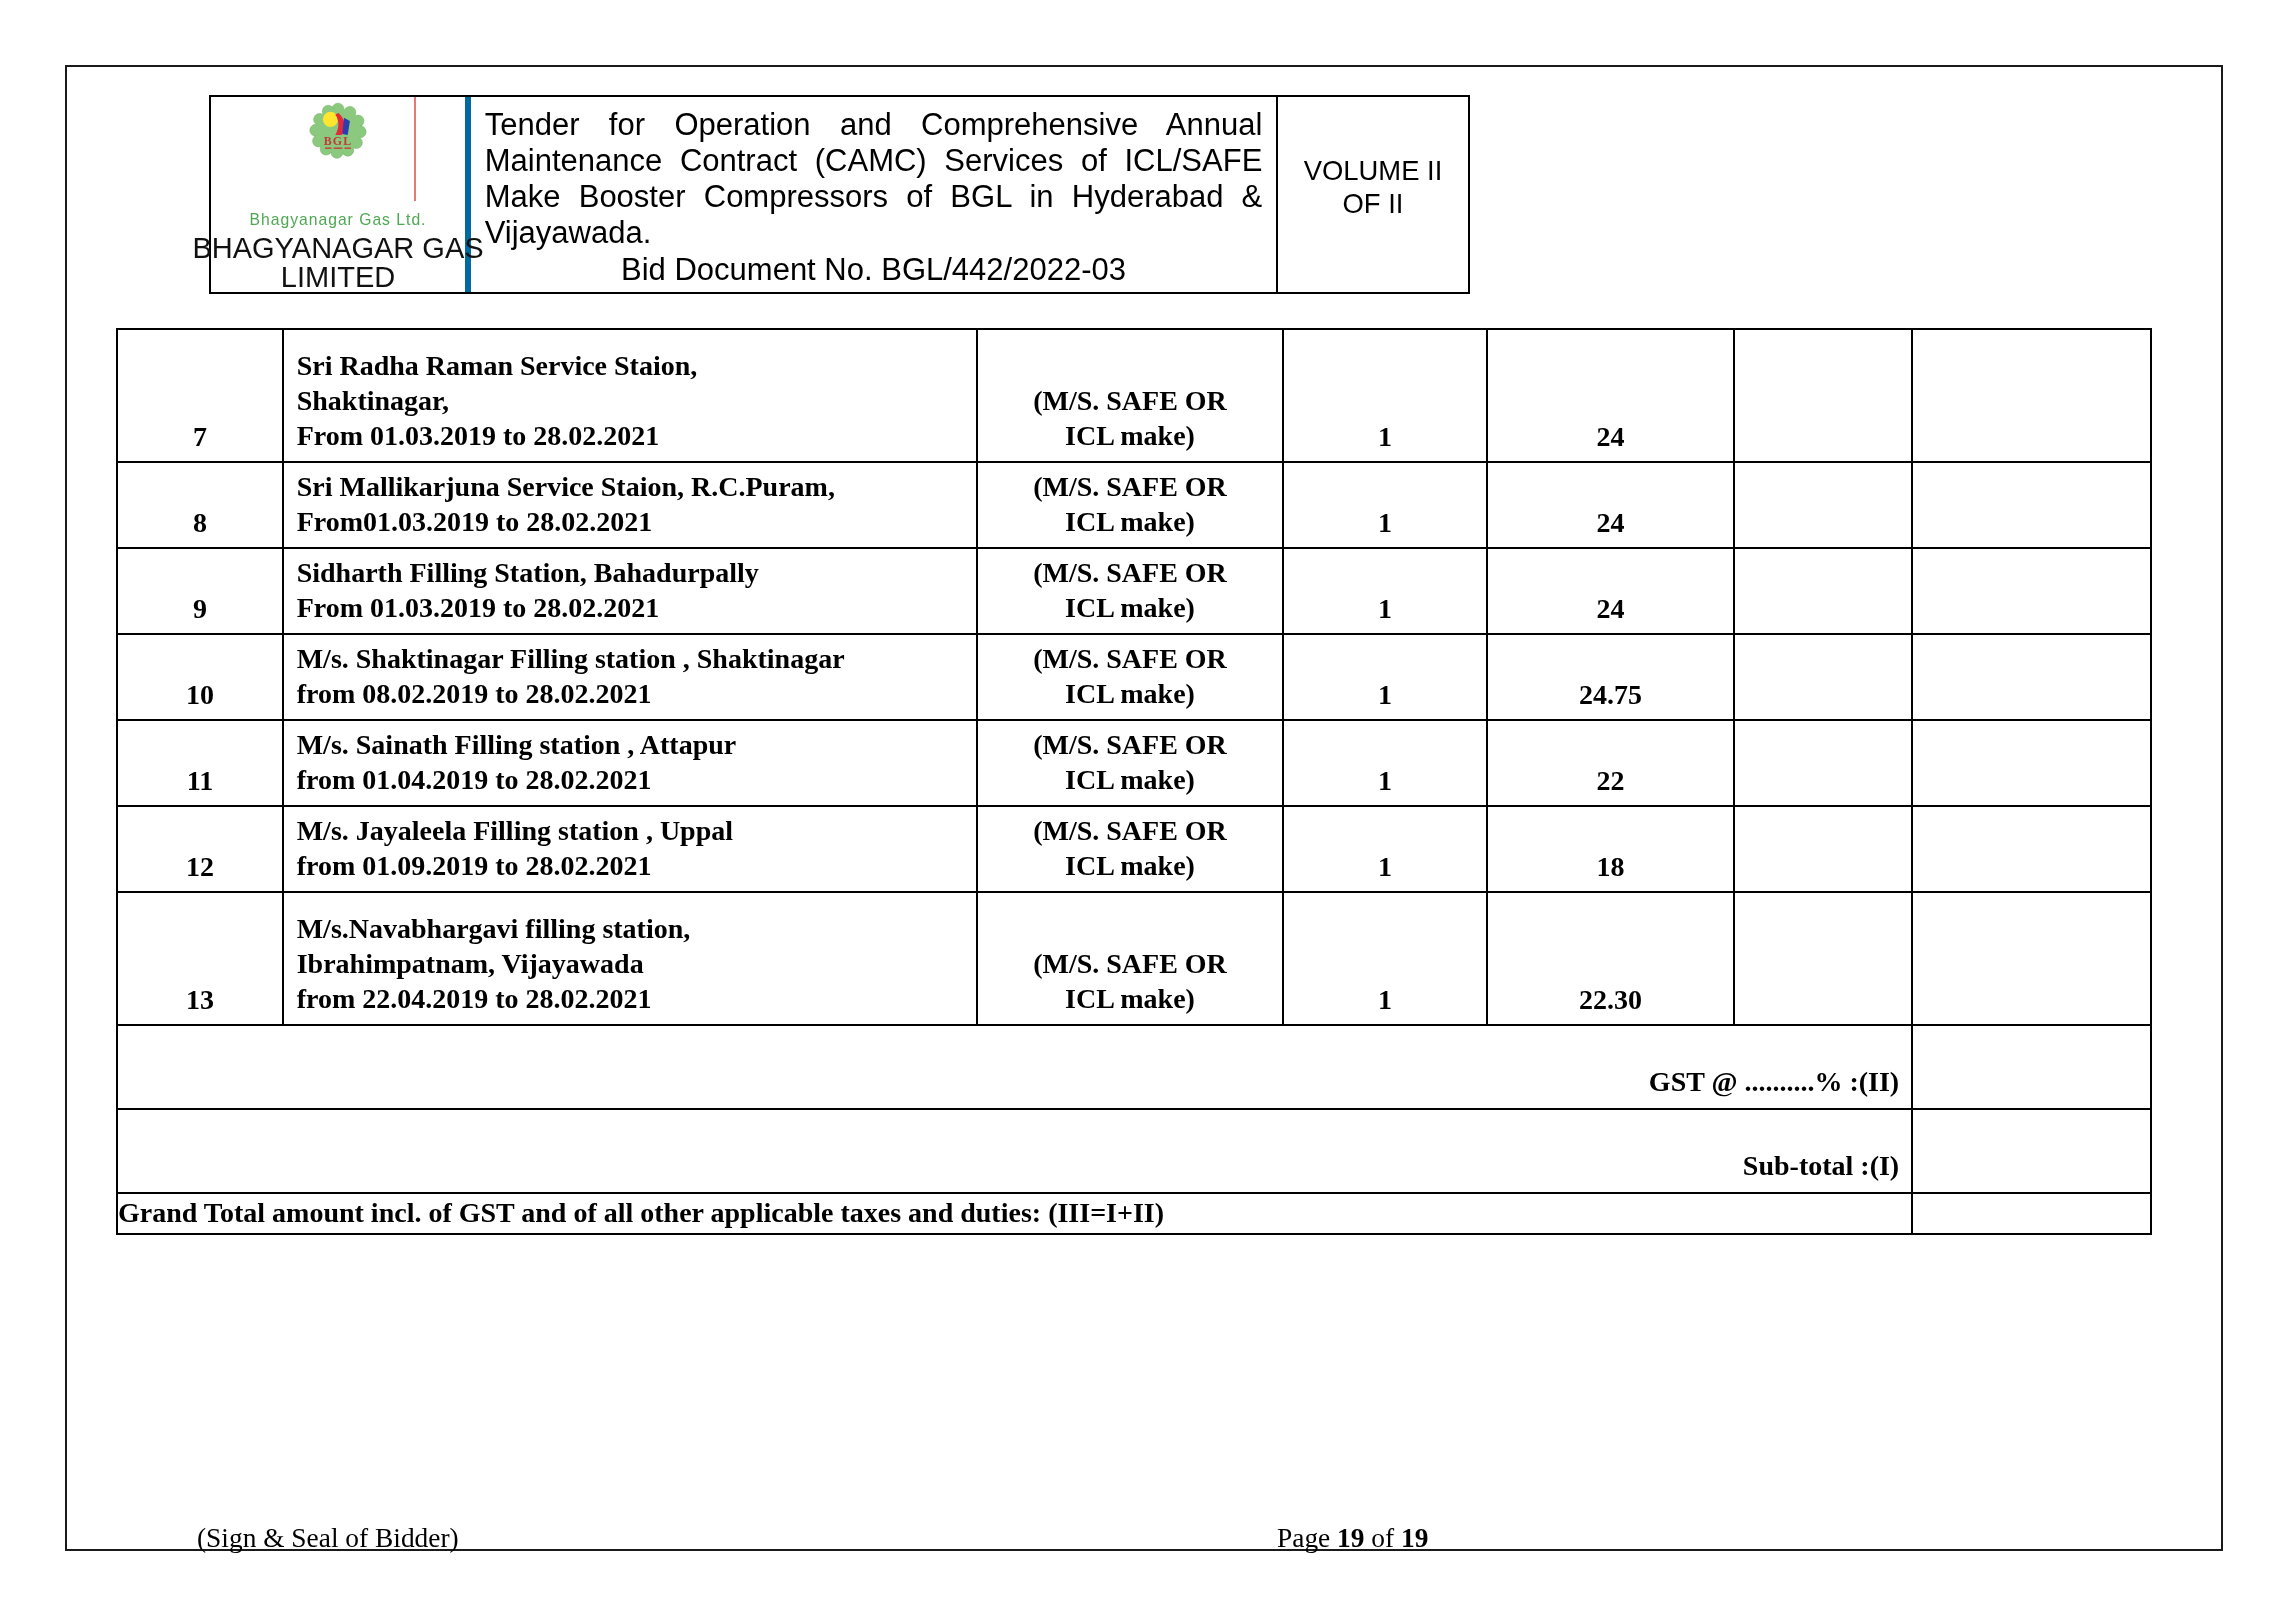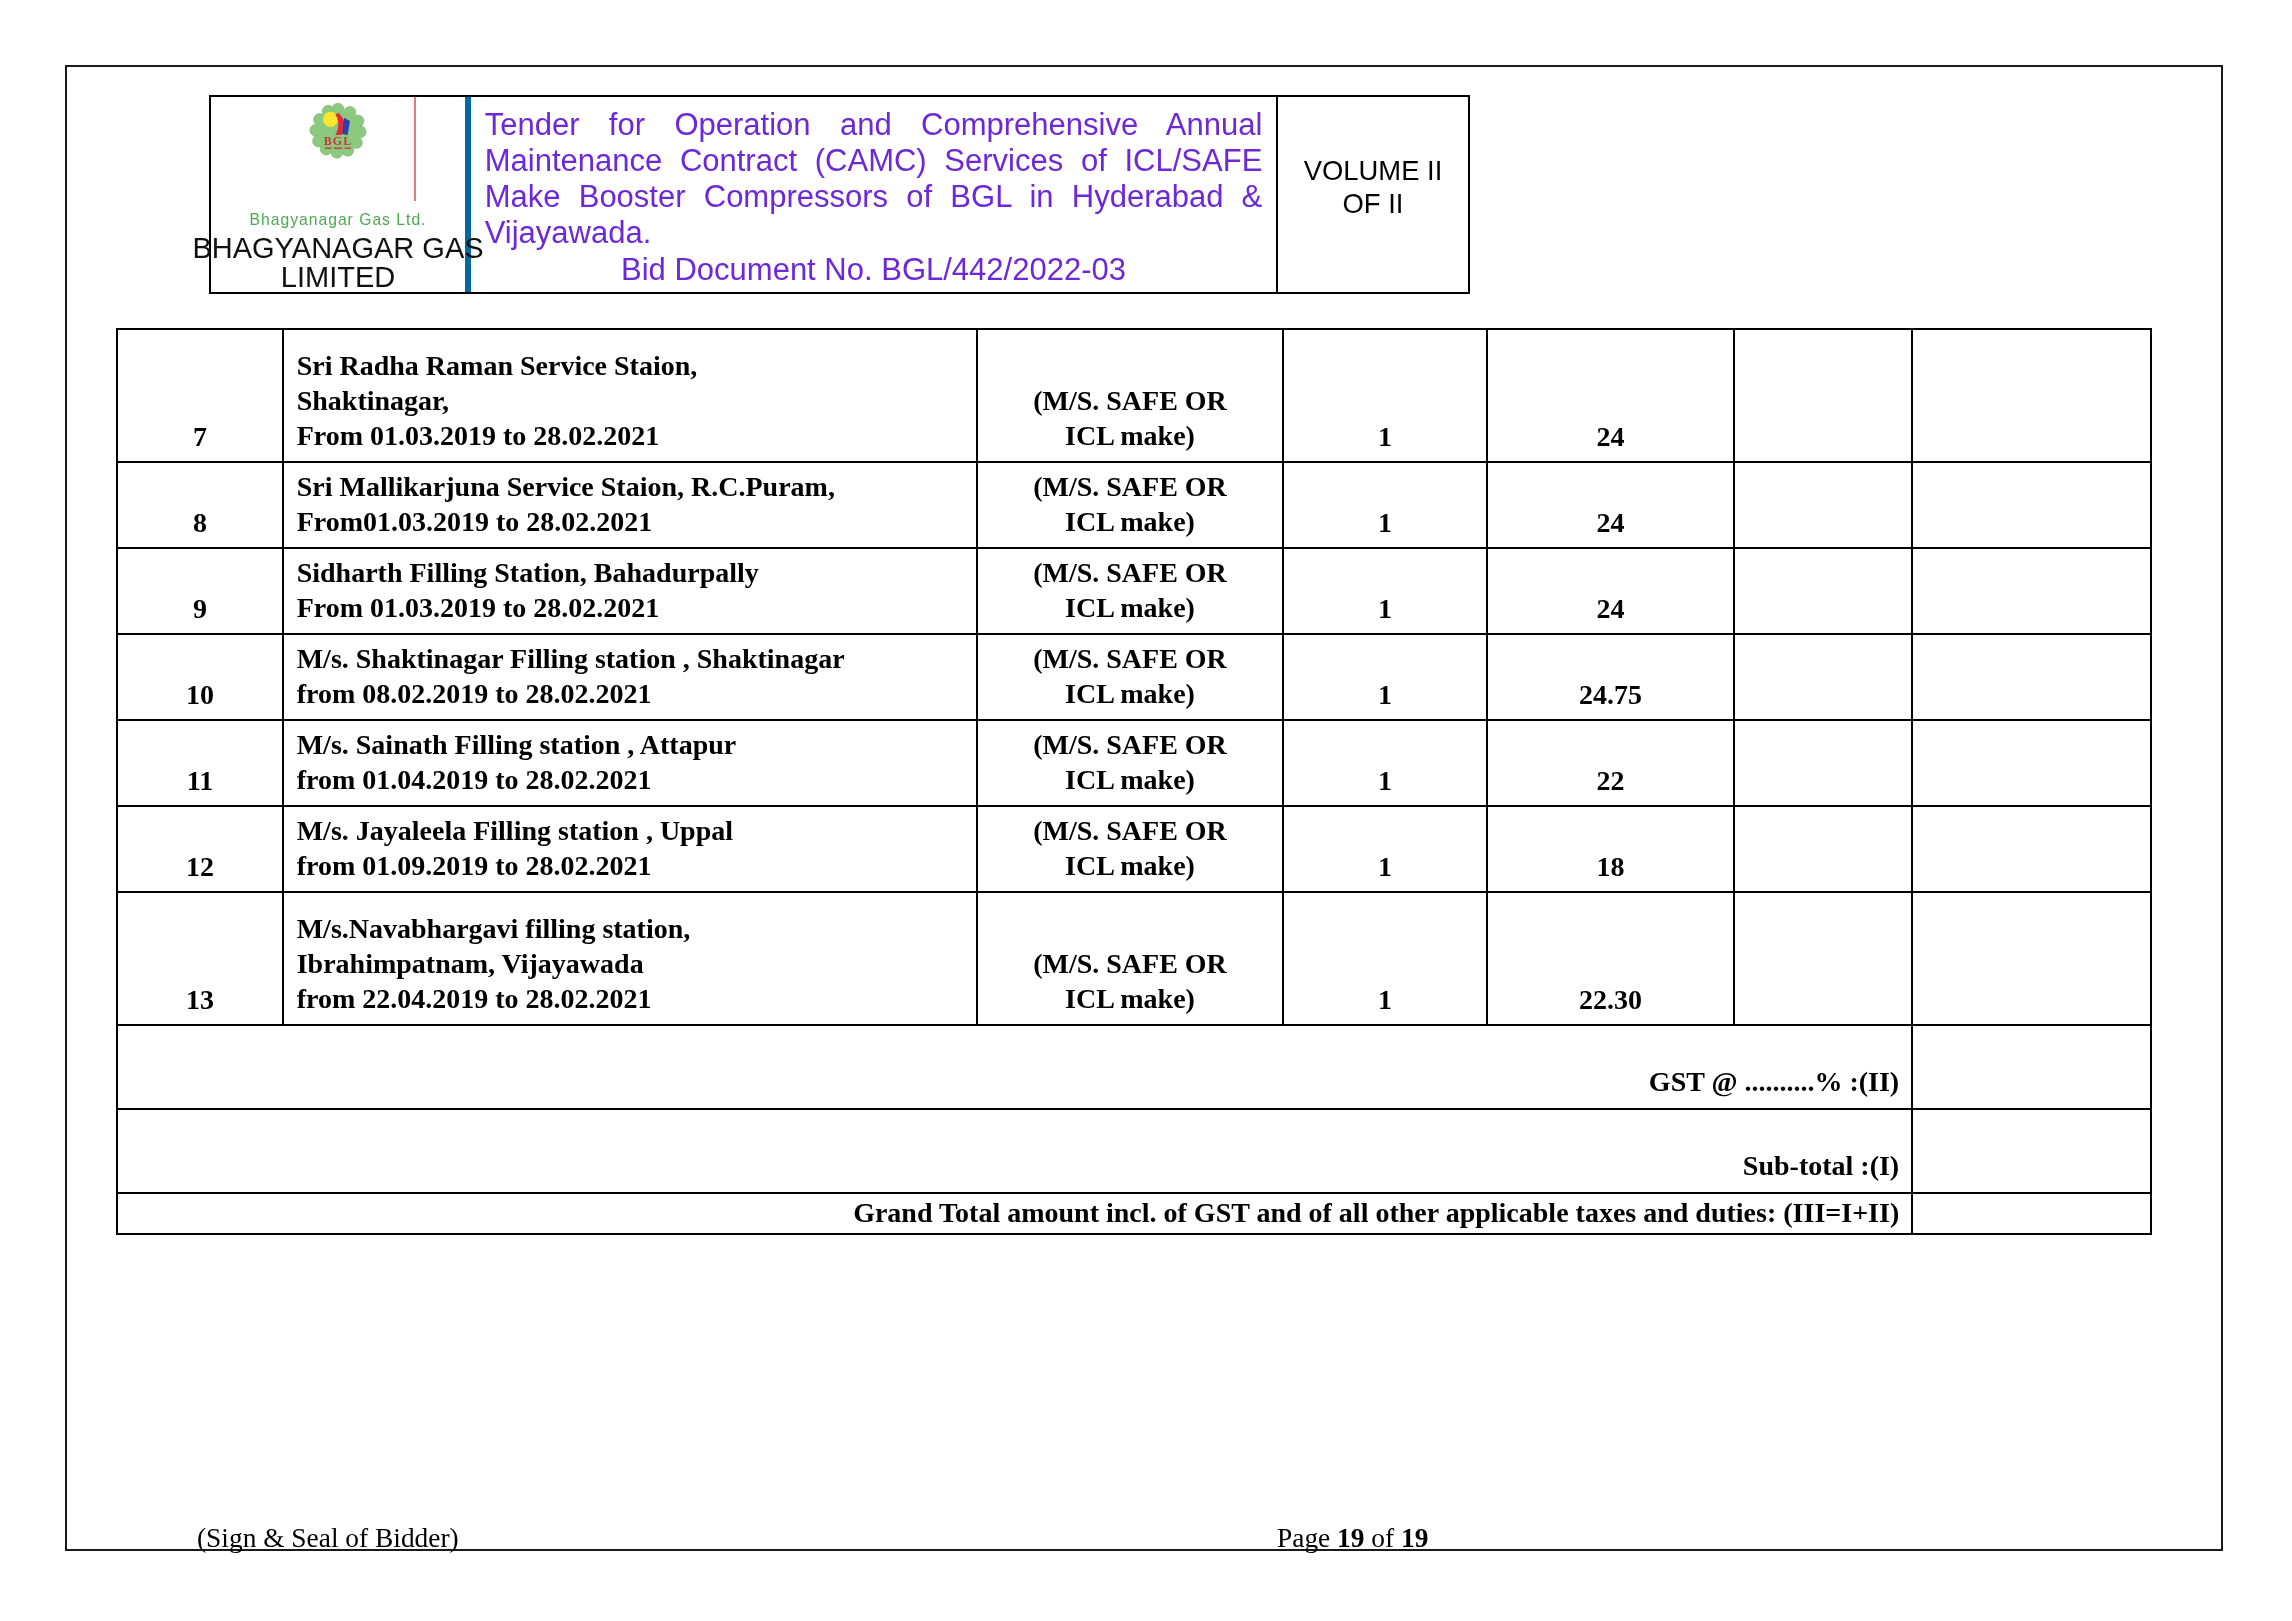--- a/index.html
+++ b/index.html
@@ -50,21 +50,21 @@
     font-size: 29px; line-height: 29px;
     text-align: center; color: #111;
     white-space: nowrap;
   }
   .title-cell {
     width: 807px;
     border-right: 2px solid #000;
     padding: 9.8px 13.7px 3.9px 13.7px;
     font-family: "Liberation Sans", sans-serif;
     font-size: 31px; line-height: 36px;
-    color: #6d28d9;
+    color: #000000;
   }
   .title-line { text-align: justify; text-align-last: justify; white-space: normal; }
   .title-line.last { text-align: left; text-align-last: left; }
   .bid-doc { text-align: center; margin-top: 1px; }
   .volume-cell {
     flex: 1;
     display: flex; flex-direction: column;
     justify-content: center; align-items: center;
     transform: translateY(-7.8px);
     font-family: "Liberation Sans", sans-serif;
@@ -106,21 +106,20 @@
   .make-cell { text-align: center; line-height: 35px; }
   .qty-cell, .months-cell { text-align: center; }
   tr.totals-row { height: 84px; }
   .totals-label {
     text-align: right;
     padding-right: 11.8px !important;
     padding-bottom: 9.8px !important;
   }
   tr.grand-row { height: 41px; }
   .grand-label {
-    text-align: right;
     vertical-align: middle !important;
     padding: 2px 11.8px 3.9px 0 !important;
     white-space: nowrap;
   }
   
   .footer-sign {
     position: absolute;
     left: 197px; top: 1524px;
     font-size: 27.4px; line-height: 29px;
     font-family: "Liberation Serif", serif;

